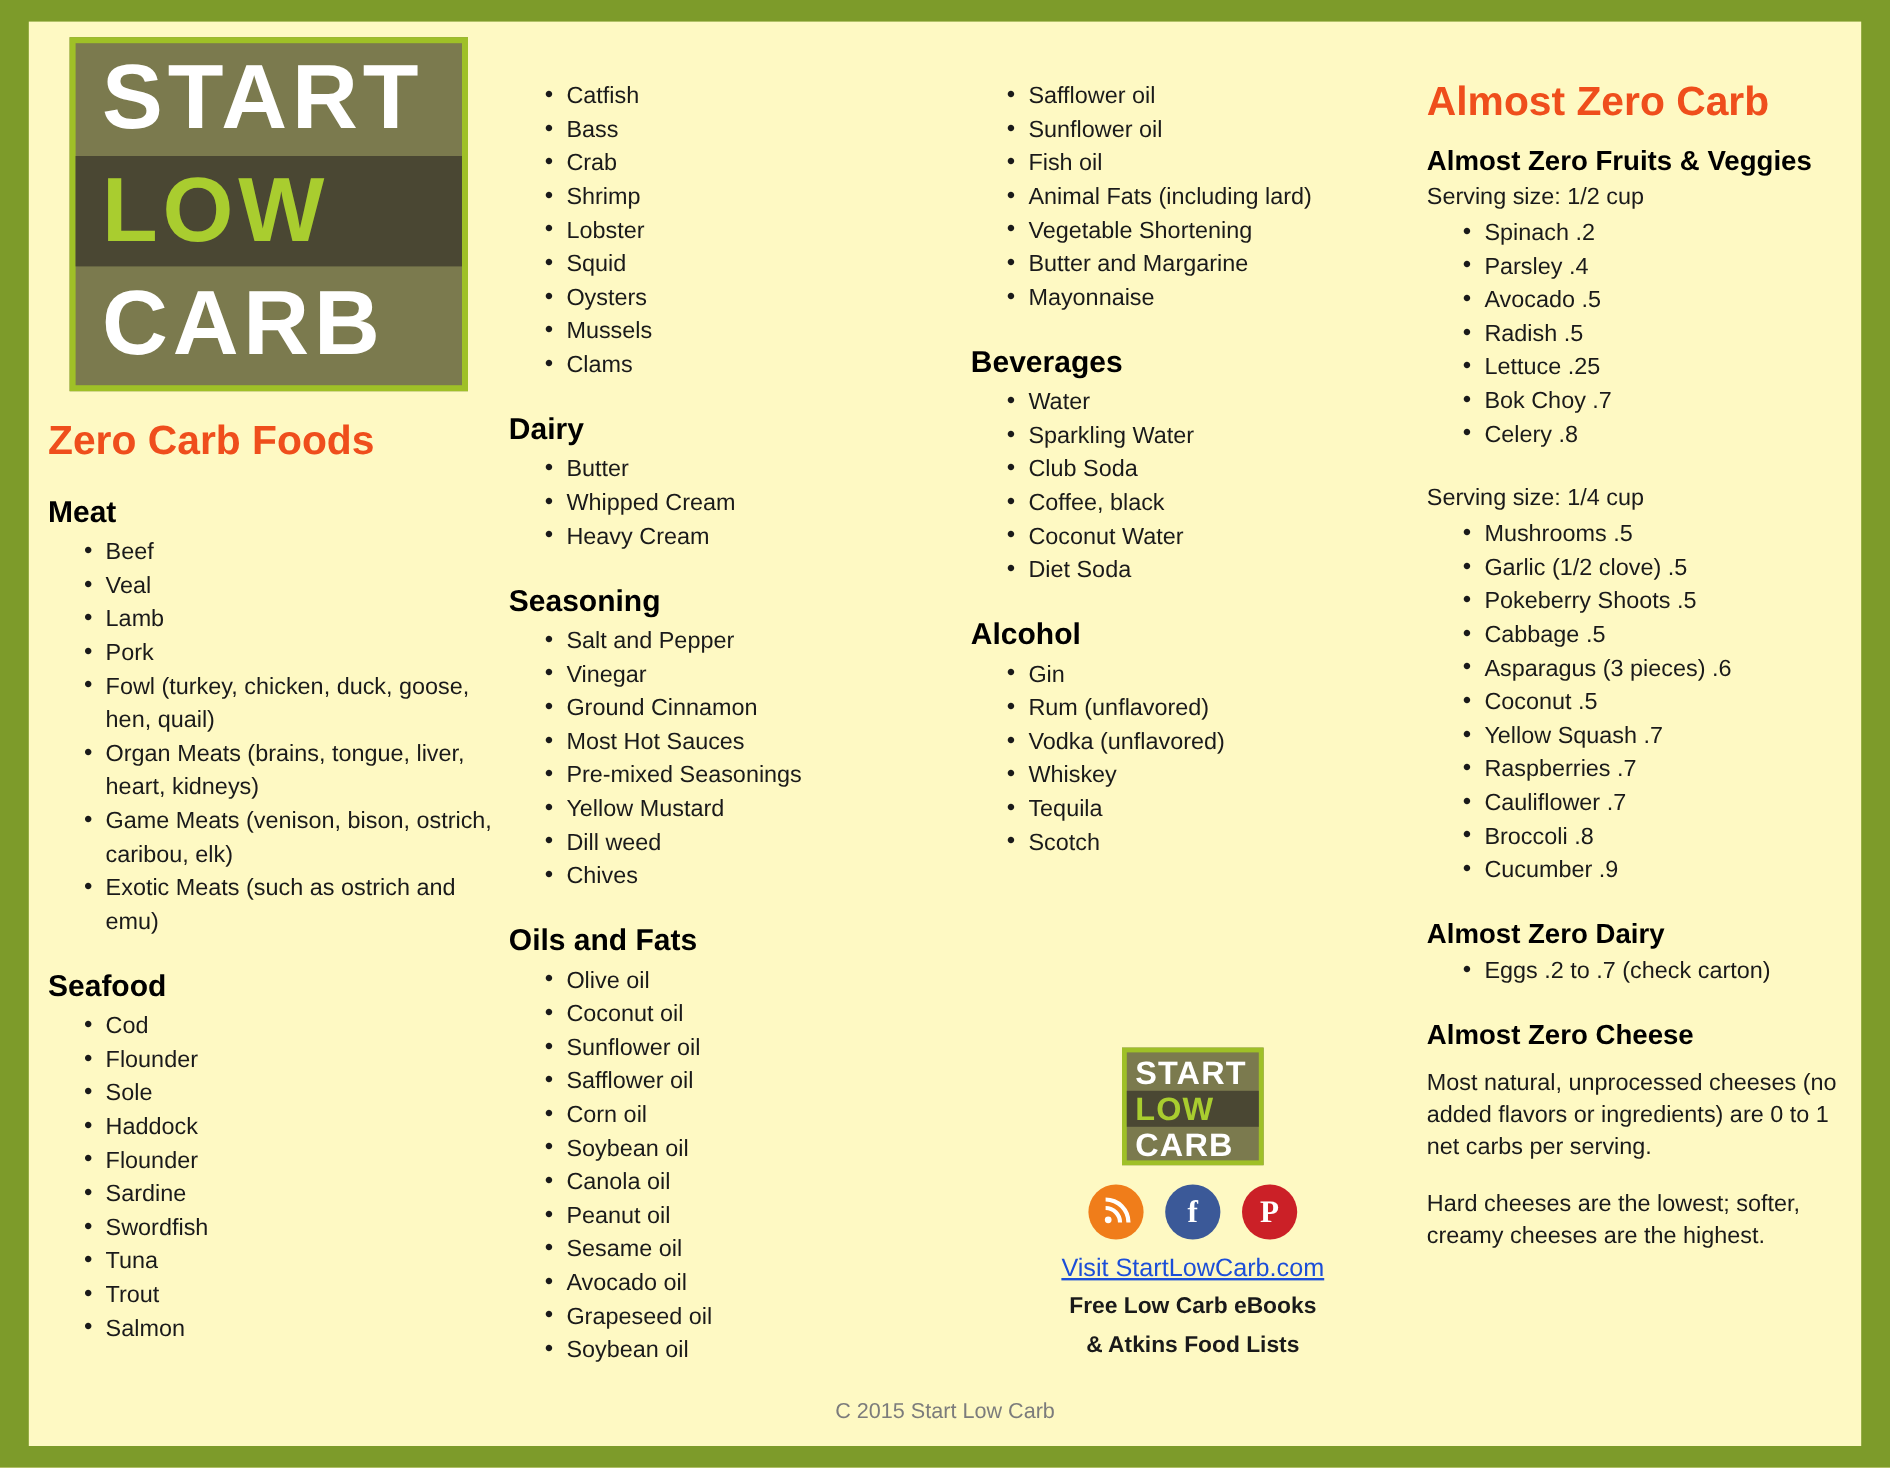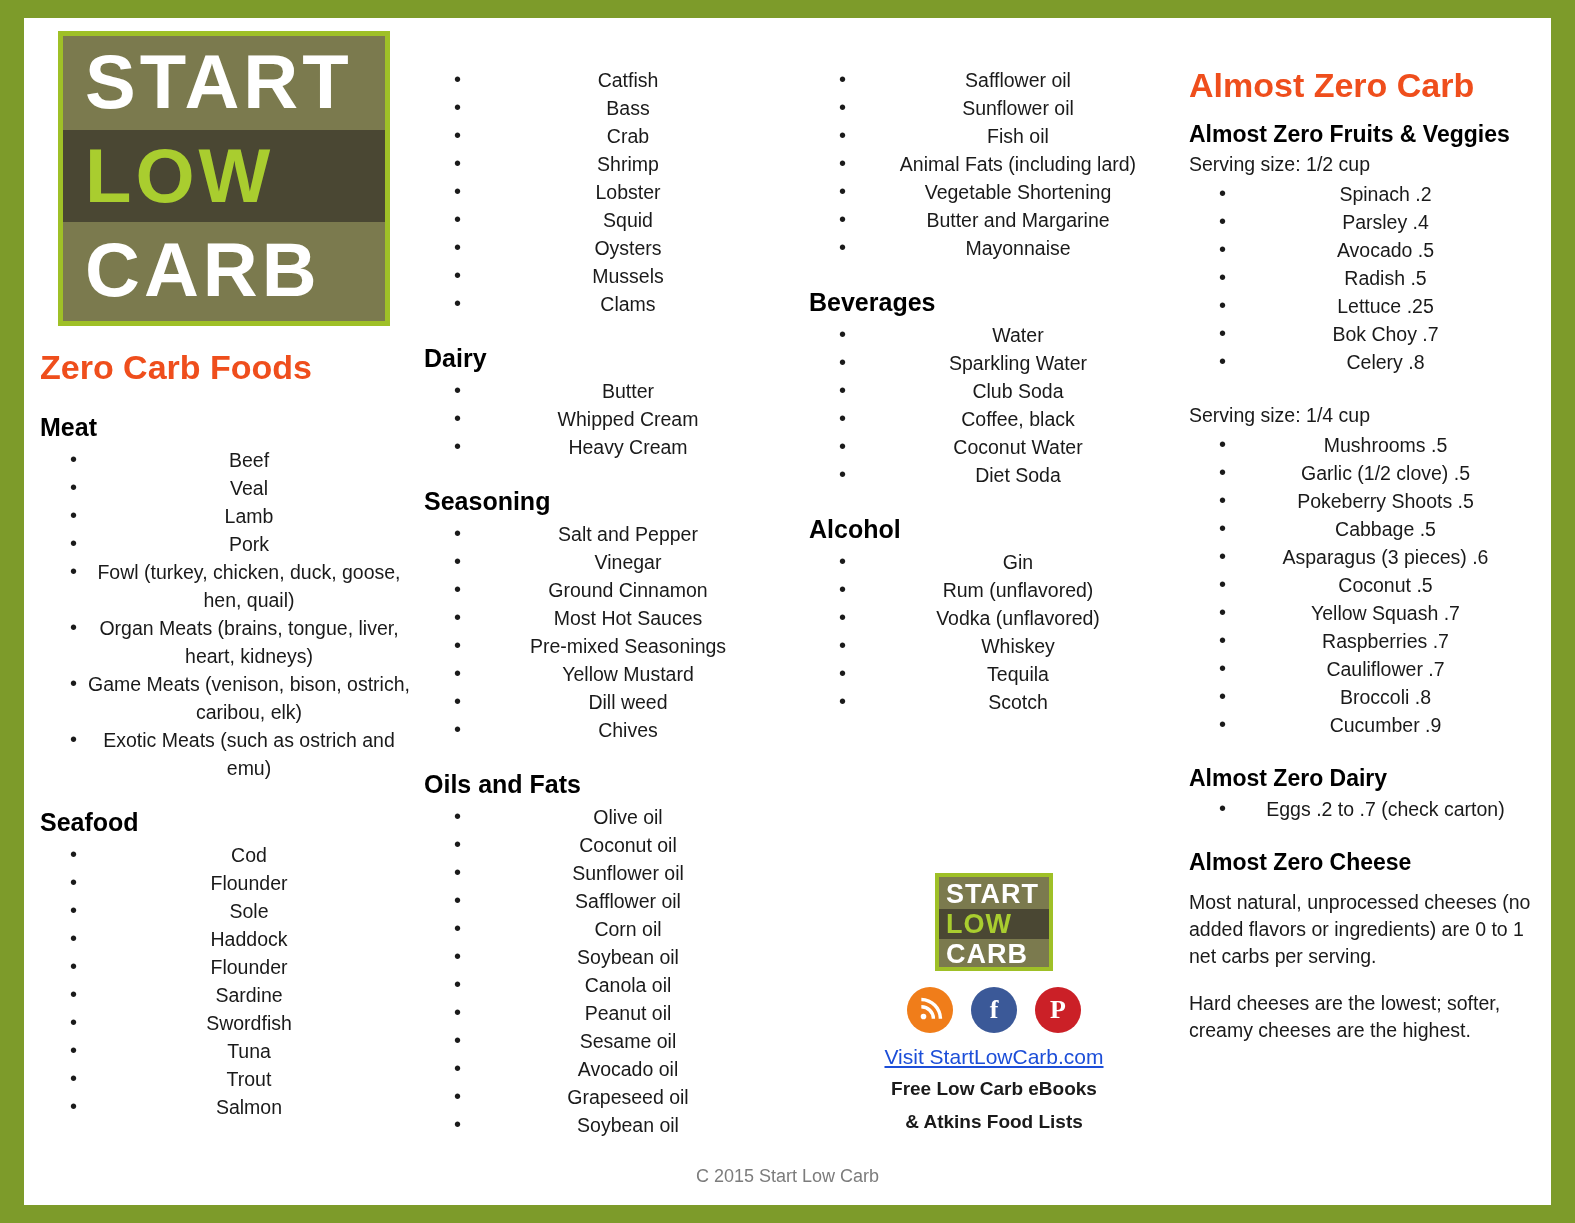--- a/index.html
+++ b/index.html
@@ -12,21 +12,21 @@
     background: #7d9b2a;
     font-family: "Liberation Sans", sans-serif;
     overflow: hidden;
   }
   .page {
     position: absolute;
     left: 24px;
     top: 18px;
     width: 1527px;
     height: 1187px;
-    background: #ffffff;
+    background: #fef9c3;
     box-sizing: border-box;
   }
   .col {
     position: absolute;
     top: 0;
   }
   .col1 { left: 16px; width: 370px; }
   .col2 { left: 400px; width: 360px; }
   .col3 { left: 785px; width: 370px; }
   .col4 { left: 1165px; width: 345px; }
@@ -68,21 +68,20 @@
     font-size: 25px;
     font-weight: bold;
     color: #000;
     margin: 0 0 4px 0;
     padding: 0;
   }
   ul {
     list-style: none;
     margin: 0 0 0 0;
     padding: 0;
-    text-align: center;
   }
   li {
     font-size: 19.5px;
     line-height: 28px;
     color: #1a1a1a;
     padding-left: 48px;
     position: relative;
   }
   li::before {
     content: "\2022";

